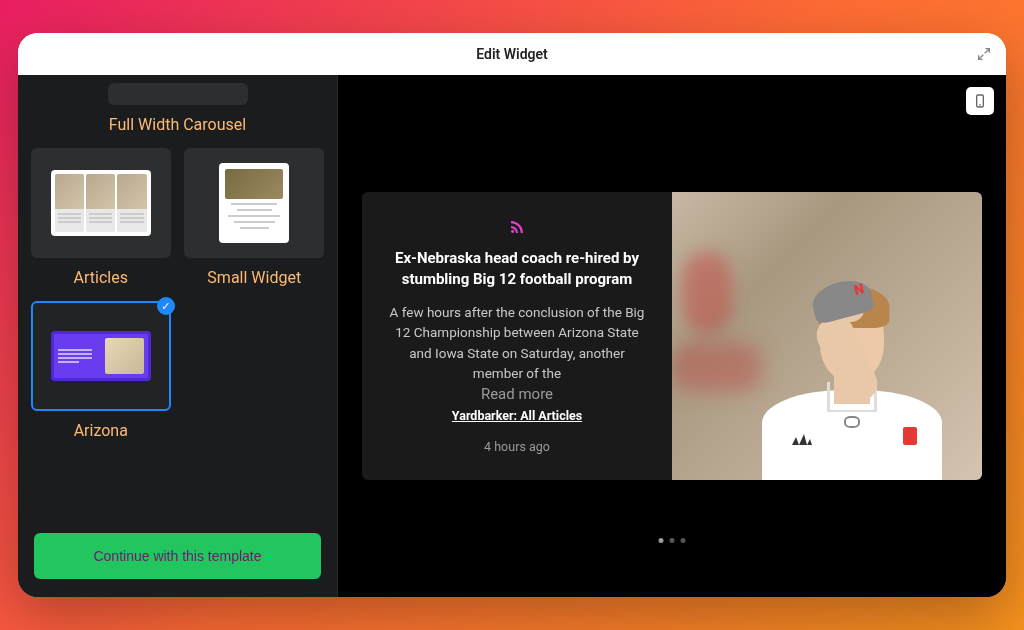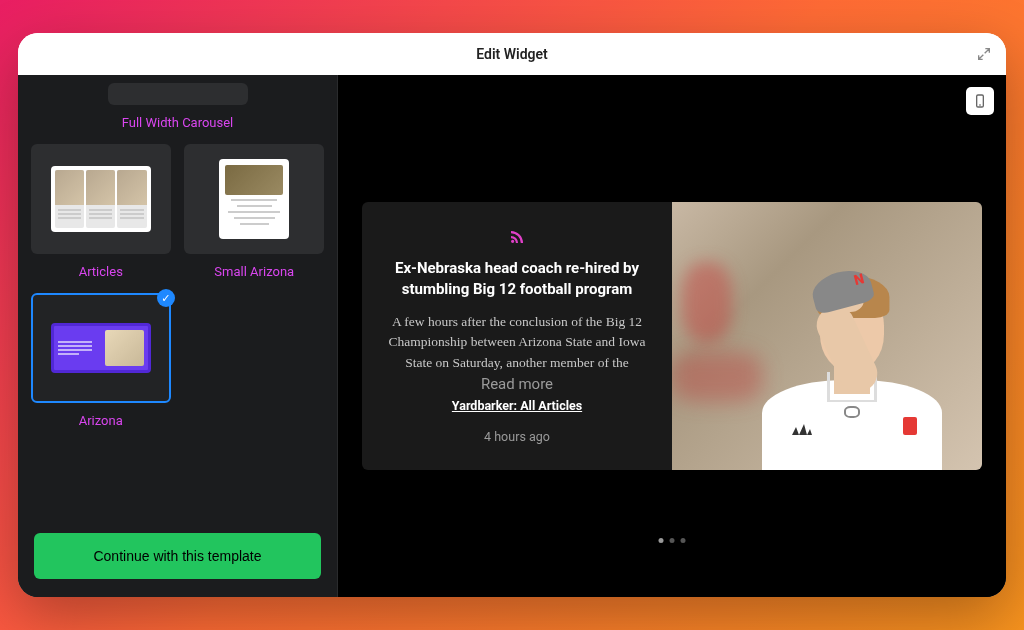--- a/index.html
+++ b/index.html
@@ -10,41 +10,41 @@
 .titlebar-text { font-size: 14px; font-weight: 600; color: #222; }
 .expand-icon { position: absolute; right: 14px; top: 50%; transform: translateY(-50%); width: 16px; height: 16px; cursor: pointer; }
 .content { flex: 1; display: flex; background: #000; overflow: hidden; }
 .sidebar { width: 320px; background: #1b1c1e; display: flex; flex-direction: column; border-right: 1px solid #2a2b2d; }
 .templates { flex: 1; padding: 8px 12px; overflow-y: auto; }
 .row { display: flex; gap: 12px; margin-bottom: 14px; }
 .tile-wrap { flex: 1; display: flex; flex-direction: column; align-items: center; position: relative; }
 .tile { width: 140px; height: 110px; background: #2d2e30; border-radius: 6px; display: flex; align-items: center; justify-content: center; cursor: pointer; position: relative; }
 .tile.stub { height: 22px; }
 .tile.selected { border: 2px solid #1e88ff; background: #222325; }
-.tile-label { color: #d946ef; font-size: 13px; margin-top: 10px; text-align: center; }
+.tile-label { color: #fdba74; font-size: 16px; margin-top: 10px; text-align: center; }
 .check { position: absolute; top: -6px; right: -6px; width: 18px; height: 18px; background: #1e88ff; border-radius: 50%; display: flex; align-items: center; justify-content: center; color: #fff; font-size: 11px; }
 .preview-card-white { width: 100px; height: 66px; background: #fff; border-radius: 4px; display: flex; align-items: center; justify-content: center; gap: 2px; padding: 4px; }
 .mini-card { flex: 1; height: 100%; background: #e8e8e8; border-radius: 2px; position: relative; overflow: hidden; }
 .mini-card::before { content: ""; display: block; width: 100%; height: 60%; background: linear-gradient(135deg, #b8a890, #d4c4a8); }
 .mini-card::after { content: ""; display: block; width: 80%; height: 2px; background: #ccc; margin: 4px auto 0; box-shadow: 0 4px 0 #ccc, 0 8px 0 #ccc; }
 .preview-small { width: 70px; height: 80px; background: #fff; border-radius: 4px; padding: 6px; display: flex; flex-direction: column; align-items: center; }
 .preview-small-img { width: 100%; height: 30px; background: linear-gradient(135deg, #7a6a42, #9a8a62); border-radius: 2px; }
 .preview-small-line { width: 80%; height: 2px; background: #ccc; margin-top: 4px; }
 .preview-slider { width: 100px; height: 50px; background: #6a3cf0; border-radius: 4px; display: flex; align-items: center; padding: 4px; gap: 4px; border: 3px solid #5128d6; }
 .preview-slider-left { flex: 1; height: 100%; display: flex; flex-direction: column; justify-content: center; gap: 2px; }
 .preview-slider-left div { height: 2px; background: rgba(255,255,255,0.6); width: 80%; }
 .preview-slider-right { width: 45%; height: 100%; background: linear-gradient(135deg, #e8d8b8, #c8b898); border-radius: 2px; }
-.continue-btn { margin: 12px 16px 18px; height: 46px; background: #22c55e; color: #000000; border: none; border-radius: 6px; font-size: 14px; font-weight: 500; cursor: pointer; text-align: center; }
+.continue-btn { margin: 12px 16px 18px; height: 46px; background: #22c55e; color: #701a75; border: none; border-radius: 6px; font-size: 14px; font-weight: 500; cursor: pointer; text-align: center; }
 .preview { flex: 1; background: #000; position: relative; display: flex; align-items: center; justify-content: center; padding: 20px; }
 .device-icon { position: absolute; top: 12px; right: 12px; width: 28px; height: 28px; background: #fff; border-radius: 5px; display: flex; align-items: center; justify-content: center; cursor: pointer; }
 .widget { width: 620px; background: #1a1a1a; border-radius: 6px; display: flex; overflow: hidden; }
 .widget-text { flex: 1; padding: 26px 24px; display: flex; flex-direction: column; align-items: center; text-align: center; color: #e8e8e8; }
 .rss-icon { width: 18px; height: 18px; margin-bottom: 12px; }
 .widget-title { font-size: 15px; font-weight: 700; color: #fff; line-height: 1.4; margin-bottom: 12px; }
-.widget-desc { font-size: 13.5px; color: #c8c8c8; line-height: 1.5; font-family: Liberation Serif, serif; }
+.widget-desc { font-size: 13.5px; color: #c8c8c8; line-height: 1.5; }
 .read-more { color: #9a9a9a; font-size: 15px; margin-top: 2px; cursor: pointer; }
 .widget-source { font-size: 12.5px; font-weight: 700; color: #fff; margin-top: 5px; text-decoration: underline; }
 .widget-time { font-size: 12.5px; color: #9a9a9a; margin-top: 16px; }
 .widget-image { width: 310px; background: linear-gradient(135deg, #c8b8a4 0%, #a89880 30%, #d4c4b0 100%); position: relative; overflow: hidden; }
 .person { position: absolute; right: 30px; bottom: -20px; width: 200px; height: 220px; }
 .shirt { position: absolute; bottom: 0; left: 50%; transform: translateX(-50%); width: 180px; height: 110px; background: #fff; border-radius: 45% 45% 0 0 / 30% 30% 0 0; }
 .collar { position: absolute; bottom: 88px; left: 50%; transform: translateX(-50%); width: 50px; height: 30px; border-left: 3px solid #ddd; border-right: 3px solid #ddd; border-bottom: 2px solid #ddd; }
 .badge { position: absolute; bottom: 55px; right: 25px; width: 14px; height: 18px; background: #e53935; border-radius: 2px; }
 .adidas-logo { position: absolute; bottom: 55px; left: 28px; width: 24px; height: 14px; }
 .neck { position: absolute; bottom: 96px; left: 50%; transform: translateX(-50%); width: 36px; height: 28px; background: #e8c8a8; }
@@ -100,21 +100,21 @@
             <div class="tile">
               <div class="preview-small">
                 <div class="preview-small-img"></div>
                 <div class="preview-small-line"></div>
                 <div class="preview-small-line" style="width:60%"></div>
                 <div class="preview-small-line" style="width:90%"></div>
                 <div class="preview-small-line" style="width:70%"></div>
                 <div class="preview-small-line" style="width:50%"></div>
               </div>
             </div>
-            <div class="tile-label">Small Arizona</div>
+            <div class="tile-label">Small Widget</div>
           </div>
         </div>
 
         <div class="row">
           <div class="tile-wrap">
             <div class="tile selected">
               <div class="check">✓</div>
               <div class="preview-slider">
                 <div class="preview-slider-left">
                     <div></div>

